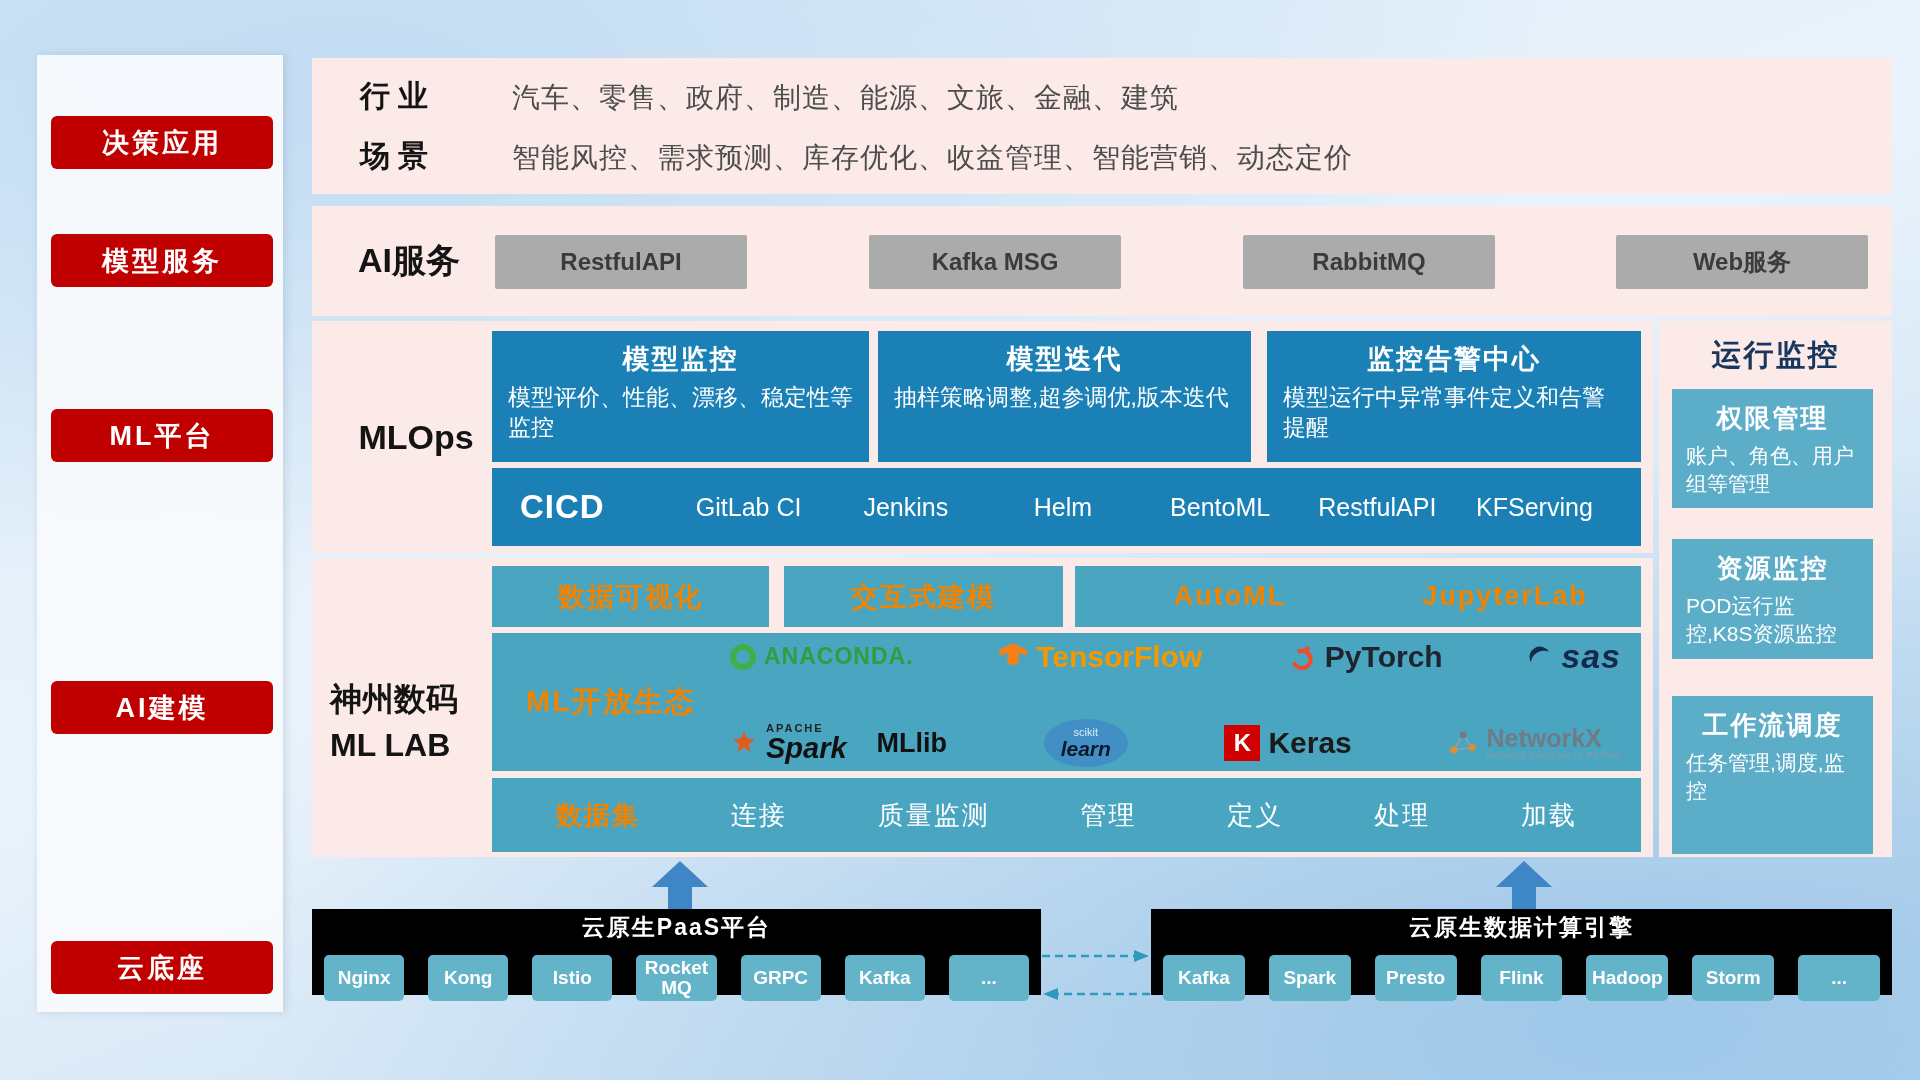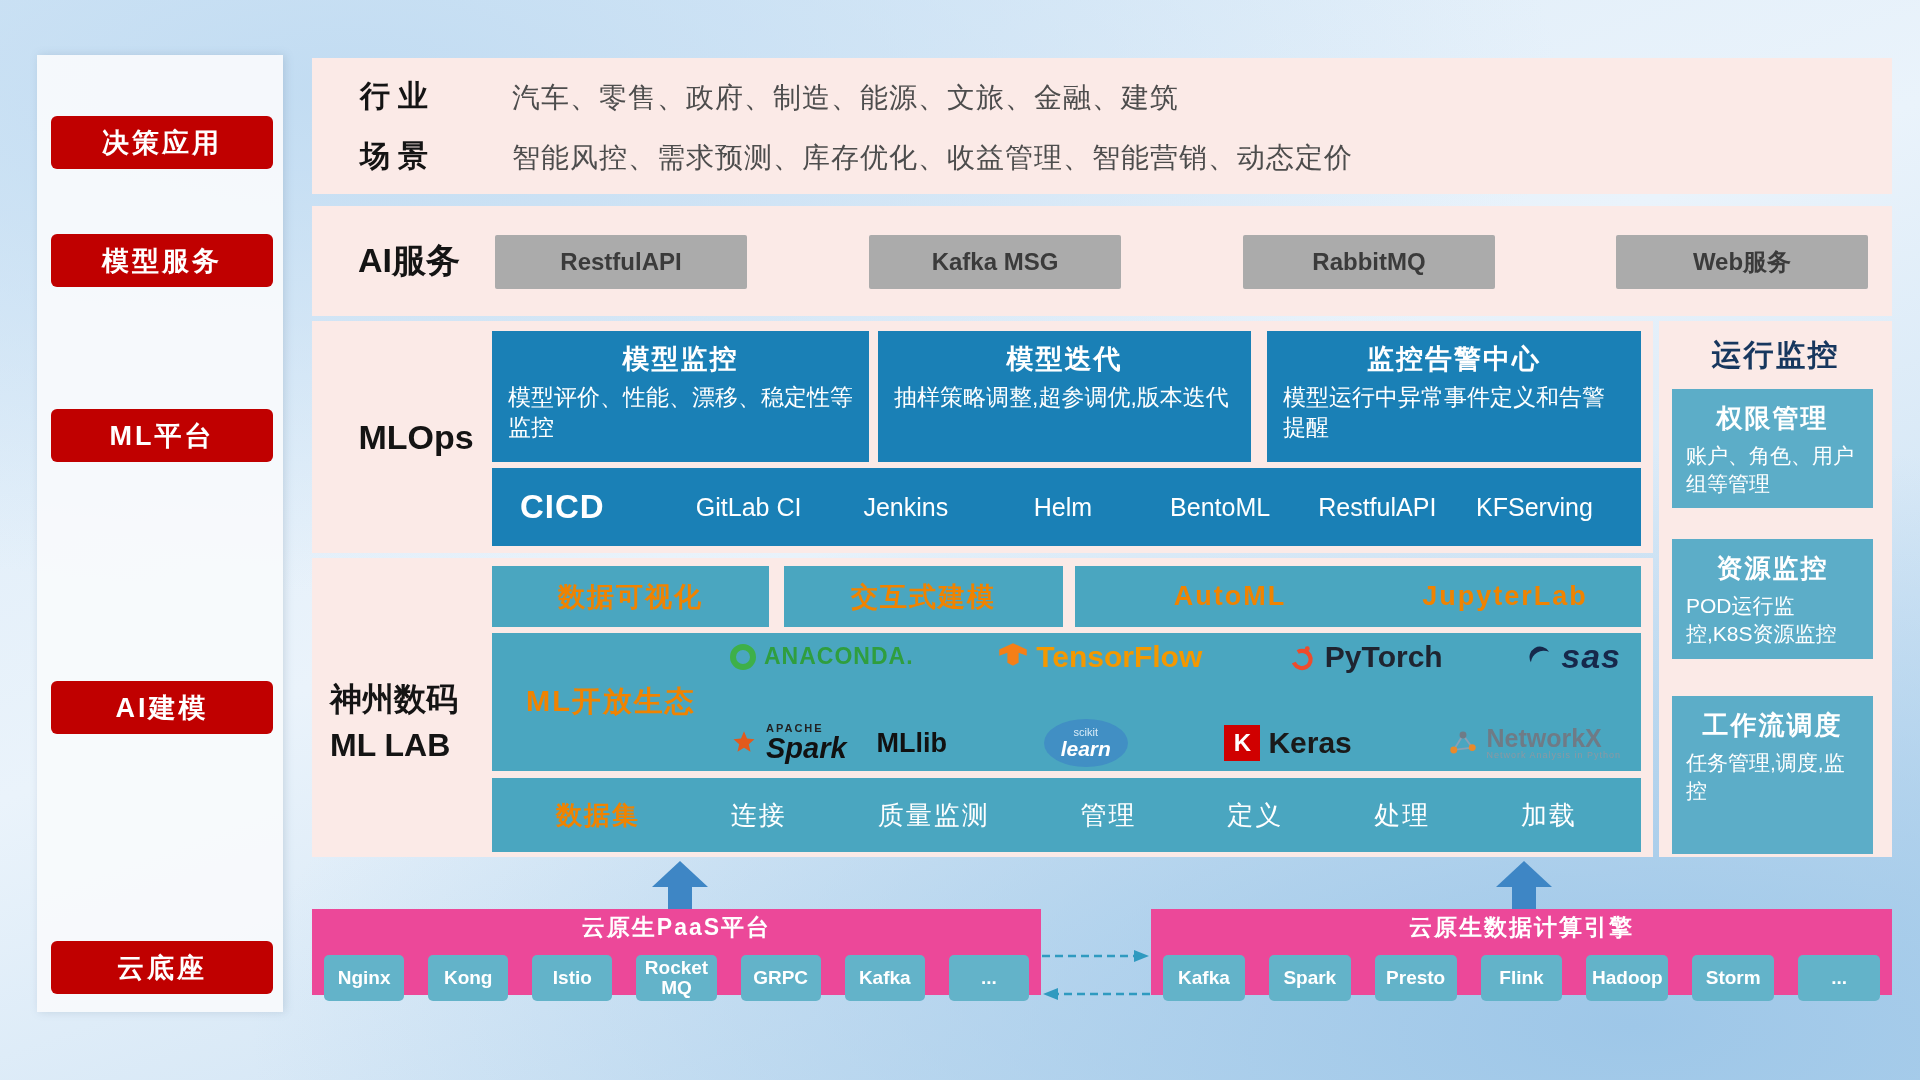--- a/index.html
+++ b/index.html
@@ -66,35 +66,35 @@
   .t-tf{font-size:30px;font-weight:bold;color:#f49800}
   .t-pytorch{font-size:30px;font-weight:bold;color:#1f2430}
   .t-sas{font-size:34px;font-weight:bold;font-style:italic;color:#16284b;letter-spacing:1px}
   .spark-col{display:flex;flex-direction:column;line-height:1}
   .t-apache{font-size:11px;font-weight:bold;color:#222;letter-spacing:2px}
   .t-spark{font-size:29px;font-weight:bold;font-style:italic;color:#111}
   .t-mllib{font-size:27px;font-weight:bold;color:#111;margin-left:22px}
   .skl{position:relative;width:84px;height:48px;background:#418fc4;border-radius:50%;
     display:flex;flex-direction:column;align-items:center;justify-content:center;line-height:1}
   .skl .small{font-size:11px;color:#d9ecf8}
-  .skl .learn{font-size:21px;font-weight:bold;font-style:italic;color:#ffffff}
+  .skl .learn{font-size:21px;font-weight:bold;font-style:italic;color:#0f172a}
   .keras-box{width:36px;height:36px;background:#d00000;color:#fff;display:inline-flex;align-items:center;justify-content:center;
     font-size:24px;font-weight:bold}
   .t-keras{font-size:30px;font-weight:bold;color:#1a1a1a}
   .nx-col{display:flex;flex-direction:column;line-height:1}
   .t-networkx{font-size:25px;font-weight:bold;color:#6f7b86}
   .t-nxsub{font-size:9px;color:#8d98a2;letter-spacing:1px}
 
   .data-bar{position:absolute;left:180px;top:220px;width:1149px;height:74px;background:#4aa6c0;color:#fff;
     display:flex;align-items:center;justify-content:space-between;padding:0 64px;font-size:26px}
   .data-bar .dlabel{font-weight:bold;color:#f08300;letter-spacing:2px}
   .data-bar .ditem{letter-spacing:2px}
 
   
-  .cloud-bar{position:absolute;top:909px;height:86px;background:#ec4899}
+  .cloud-bar{position:absolute;top:909px;height:86px;background:#000000}
   .cloud-bar .bar-title{height:36px;display:flex;align-items:center;justify-content:center;
     color:#fff;font-size:23px;font-weight:bold;letter-spacing:2px}
   .cloud-bar .bar-items{height:65px;display:flex;align-items:center;gap:24px;padding:0 12px}
   .cloud-bar .bar-items span{flex:1;min-height:46px;background:#63b3c9;border-radius:5px;color:#fff;
     display:flex;align-items:center;justify-content:center;text-align:center;
     font-size:19px;font-weight:bold;line-height:1.05;word-break:break-word;padding:2px}
 
   .up-arrow{position:absolute;width:56px;height:49px}
   .up-arrow .tri{width:0;height:0;border-left:28px solid transparent;border-right:28px solid transparent;border-bottom:26px solid #3e86c5}
   .up-arrow .stem{width:24px;height:23px;background:#3e86c5;margin:0 auto}

